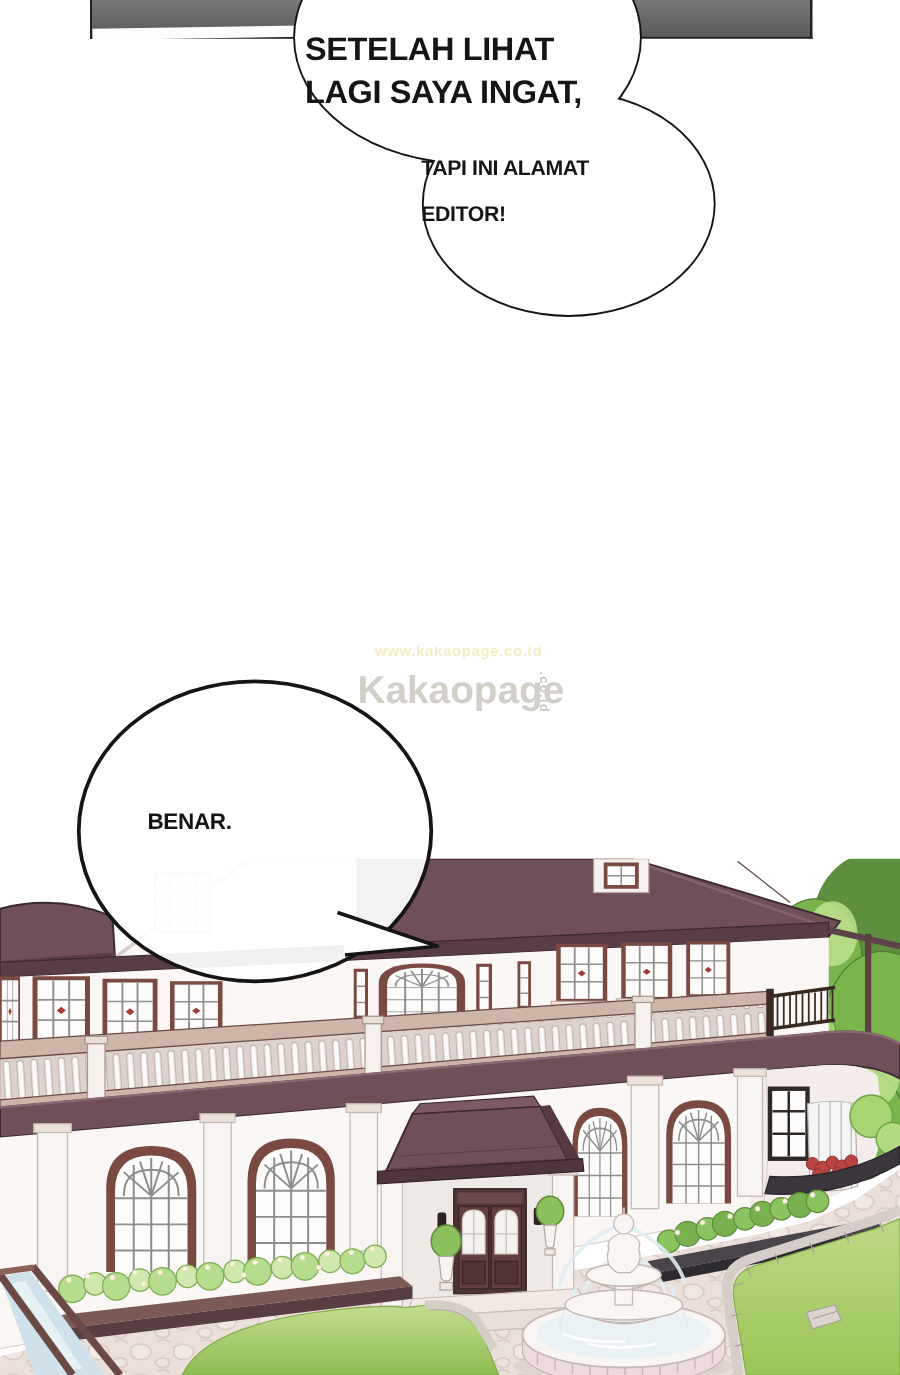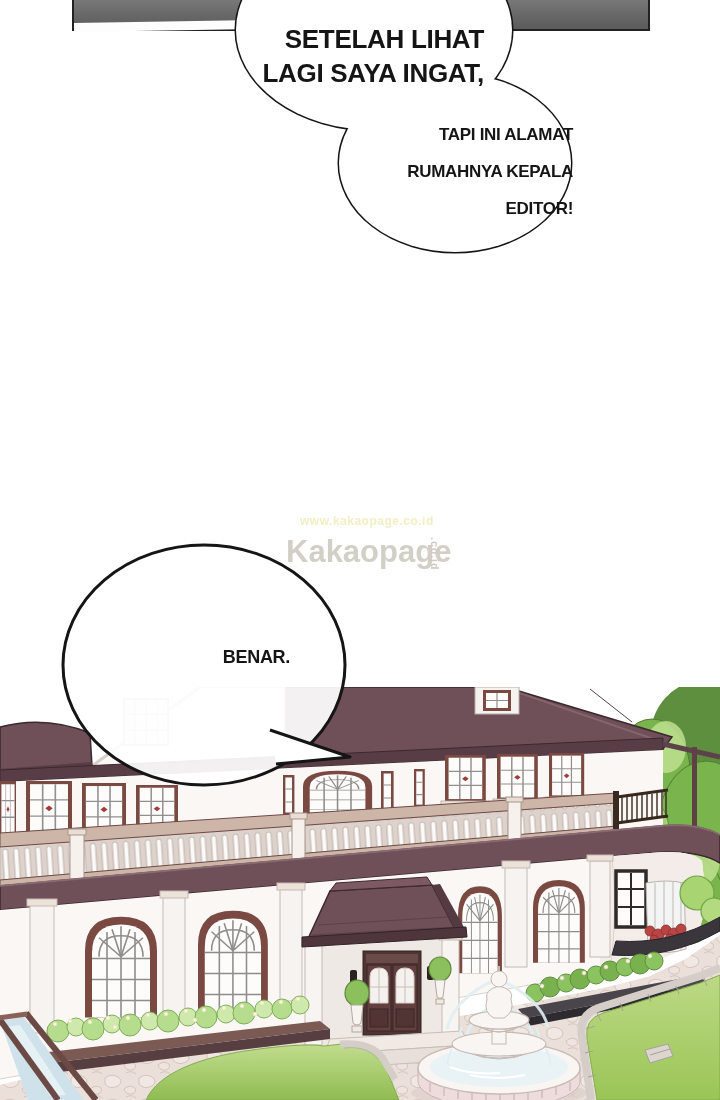--- a/index.html
+++ b/index.html
@@ -23,21 +23,21 @@
   .top-bar .sheen{position:absolute;left:0;bottom:0;width:66%;height:9px;
     background:linear-gradient(100deg,#fdfdfd 55%,rgba(255,255,255,0));transform:skewY(-0.9deg);}
   
   .watermark{position:absolute;left:286px;top:534px;width:170px;height:46px;}
   .wm-brand{font-size:31px;font-weight:700;color:var(--watermark_gray);letter-spacing:0;}
   .wm-suffix{position:absolute;left:143px;top:3px;writing-mode:vertical-rl;font-size:10.5px;
     font-weight:700;color:#ccc9bf;letter-spacing:1px;}
   .wm-faint{position:absolute;left:300px;top:514px;font-size:12px;font-weight:700;
     color:var(--watermark_faint);opacity:.55;filter:blur(.6px);letter-spacing:.5px;}
   
-  .comic-text{position:absolute;color:var(--ink);font-weight:700;text-align:right;
+  .comic-text{position:absolute;color:var(--ink);font-weight:700;text-align:left;
     white-space:nowrap;letter-spacing:-.3px;}
   .bubble-a{left:244px;top:22px;width:240px;font-size:26px;line-height:34px;}
   .bubble-b{left:337px;top:116px;width:236px;font-size:17px;line-height:37px;}
   .bubble-c{left:118px;top:647px;width:172px;font-size:18px;}
   svg{display:block;}
   .overlay{position:absolute;left:0;top:0;pointer-events:none;}
   .mansion{position:absolute;left:0;top:687px;}
   .c-roof{fill:var(--roof);} .c-roofhi{fill:var(--roof_hi);} .c-roofd{fill:var(--roof_dark);}
   .c-wall{fill:var(--wall);} .c-frame{fill:var(--frame);} .c-accent{fill:var(--accent_red);}
   .tree-d{fill:var(--green_dark);} .tree-m{fill:var(--green_mid);stroke:#4e7c34;}
@@ -395,20 +395,19 @@
       <path d="M270,730 L350,757 L276,764" fill="none" stroke="var(--ink)" stroke-width="3" stroke-linejoin="round"></path>
     </g>
   </svg>
 
   <div class="comic-text bubble-a">
     <div>SETELAH LIHAT</div>
     <div>LAGI SAYA INGAT,</div>
   </div>
   <div class="comic-text bubble-b">
     <div>TAPI INI ALAMAT</div>
-    <div>RUMAHNYA KEPALA</div>
     <div>EDITOR!</div>
   </div>
   <div class="comic-text bubble-c">
     <div>BENAR.</div>
   </div>
 
 </div>
 
 </body></html>

